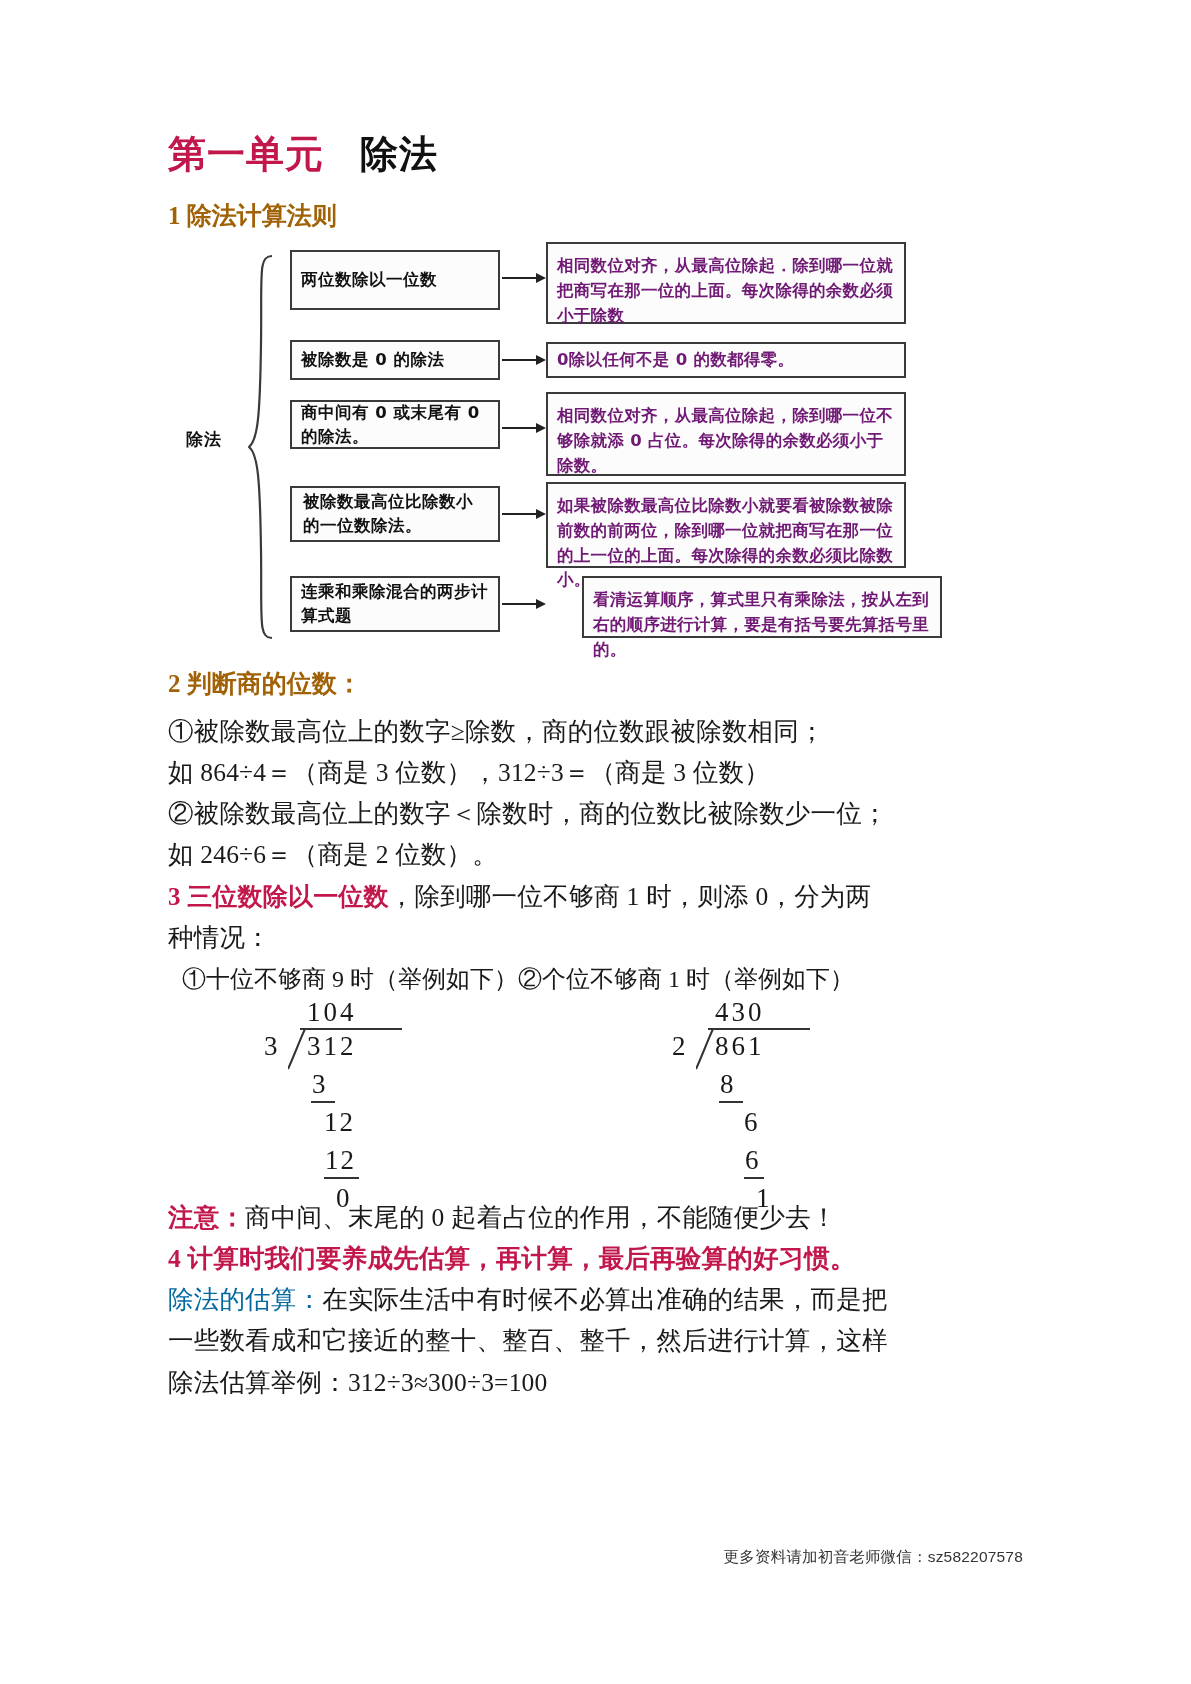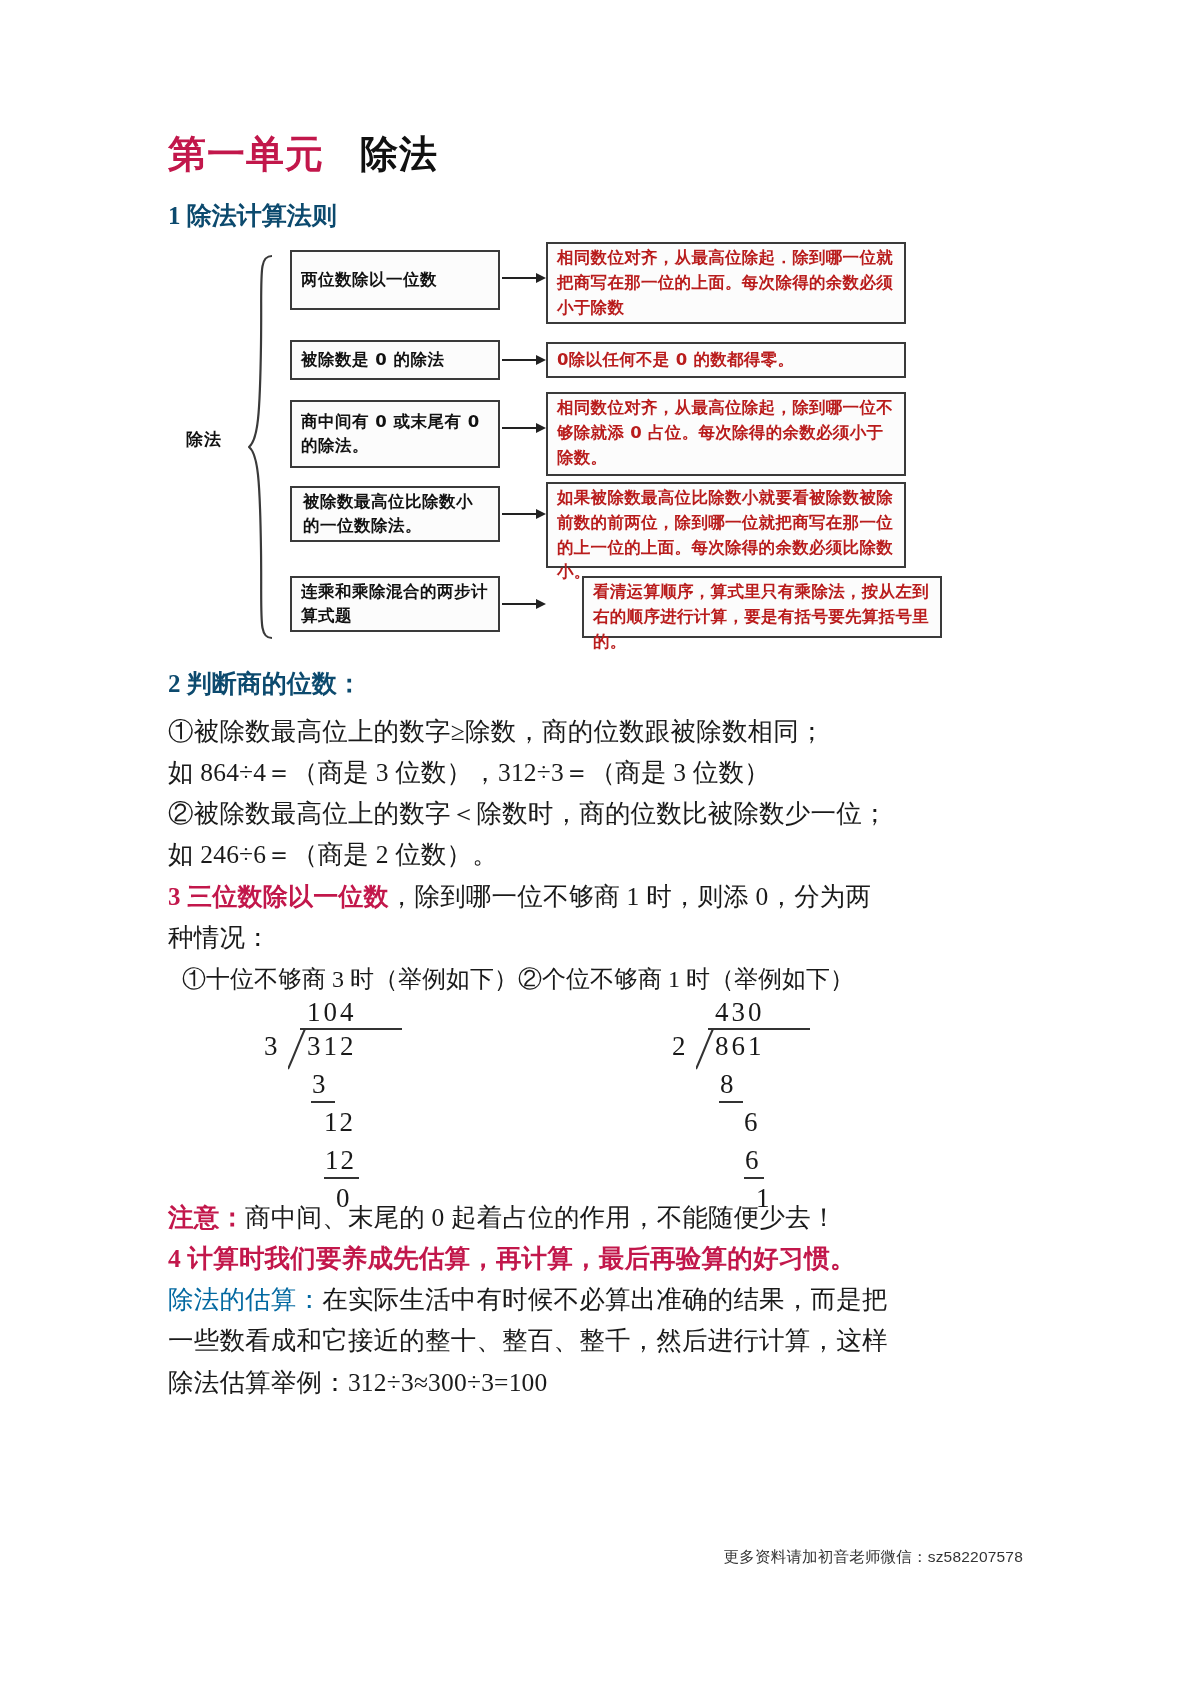--- a/index.html
+++ b/index.html
@@ -34,21 +34,21 @@
     font-size: 38px;
     font-weight: bold;
     letter-spacing: 1px;
     margin: 0 0 22px 0;
     line-height: 1.2;
   }
   .h-unit .red { color: #c2174b; }
   .h-unit .blk { color: #111; margin-left: 36px; }
 
   .h-sec {
-    color: #0c4a6e;
+    color: #a16207;
     font-weight: bold;
     font-size: 25px;
     margin: 0 0 10px 0;
     line-height: 1.3;
   }
 
   
   .diagram {
     position: relative;
     width: 720px;
@@ -90,23 +90,23 @@
   .dg-right {
     position: absolute;
     box-sizing: border-box;
     left: 360px;
     border: 2px solid #3a3a3a;
     background: #fcfcfc;
     width: 360px;
     font-family: "DejaVu Sans", "Liberation Sans", sans-serif;
     font-size: 16.5px;
     font-weight: bold;
-    color: #b91c1c;
+    color: #701a75;
     line-height: 1.5;
-    padding: 2px 9px;
+    padding: 10px 9px;
     letter-spacing: 0.3px;
   }
   .arrow {
     position: absolute;
     left: 316px;
     width: 44px;
     height: 12px;
   }
 
   
@@ -241,21 +241,21 @@
       </svg>
       <div class="dg-right" style="top:0px; height:82px;">相同数位对齐，从最高位除起．除到哪一位就把商写在那一位的上面。每次除得的余数必须小于除数</div>
 
       <div class="dg-left" style="top:98px; height:40px; display:flex; align-items:center;">被除数是 0 的除法</div>
       <svg class="arrow" style="top:112px" viewBox="0 0 44 12">
         <line x1="0" y1="6" x2="34" y2="6" stroke="#222" stroke-width="2"></line>
         <polygon points="34,1 44,6 34,11" fill="#222"></polygon>
       </svg>
       <div class="dg-right" style="top:100px; height:36px; display:flex; align-items:center;">0除以任何不是 0 的数都得零。</div>
 
-      <div class="dg-left" style="top:158px; height:68px; display:flex; align-items:center;">商中间有 0 或末尾有 0 的除法。</div>
+      <div class="dg-left" style="top:158px; height:49px; display:flex; align-items:center;">商中间有 0 或末尾有 0 的除法。</div>
       <svg class="arrow" style="top:180px" viewBox="0 0 44 12">
         <line x1="0" y1="6" x2="34" y2="6" stroke="#222" stroke-width="2"></line>
         <polygon points="34,1 44,6 34,11" fill="#222"></polygon>
       </svg>
       <div class="dg-right" style="top:150px; height:84px;">相同数位对齐，从最高位除起，除到哪一位不够除就添 0 占位。每次除得的余数必须小于除数。</div>
 
       <div class="dg-left" style="top:244px; height:56px; display:flex; align-items:center;padding-left:11px;">被除数最高位比除数小的一位数除法。</div>
       <svg class="arrow" style="top:266px" viewBox="0 0 44 12">
         <line x1="0" y1="6" x2="34" y2="6" stroke="#222" stroke-width="2"></line>
         <polygon points="34,1 44,6 34,11" fill="#222"></polygon>
@@ -274,21 +274,21 @@
     <p class="body">①被除数最高位上的数字≥除数，商的位数跟被除数相同；</p>
     <p class="body">如 864÷4＝（商是 3 位数），312÷3＝（商是 3 位数）</p>
     <p class="body">②被除数最高位上的数字＜除数时，商的位数比被除数少一位；</p>
     <p class="body">如 246÷6＝（商是 2 位数）。</p>
 
     <p class="body"><span class="redb" style="font-size:25px">3  三位数除以一位数</span><span>，除到哪一位不够商 1 时，则添 0，分为两</span></p>
     <p class="body">种情况：</p>
 
     <div class="ld-wrap">
       <div class="ld-caption">
-        <span>①十位不够商 3 时（举例如下）</span><span>②个位不够商 1 时（举例如下）</span>
+        <span>①十位不够商 9 时（举例如下）</span><span>②个位不够商 1 时（举例如下）</span>
       </div>
 
       <div class="ld one">
         <div class="ld-quot">104</div>
         <div class="ld-vinculum"></div>
         <svg class="ld-hook" viewBox="0 0 18 42">
           <path d="M17 1 C11 14, 6 28, 0 41" fill="none" stroke="#333" stroke-width="2"></path>
         </svg>
         <div class="ld-divisor">3</div>
         <div class="ld-dividend">312</div>

